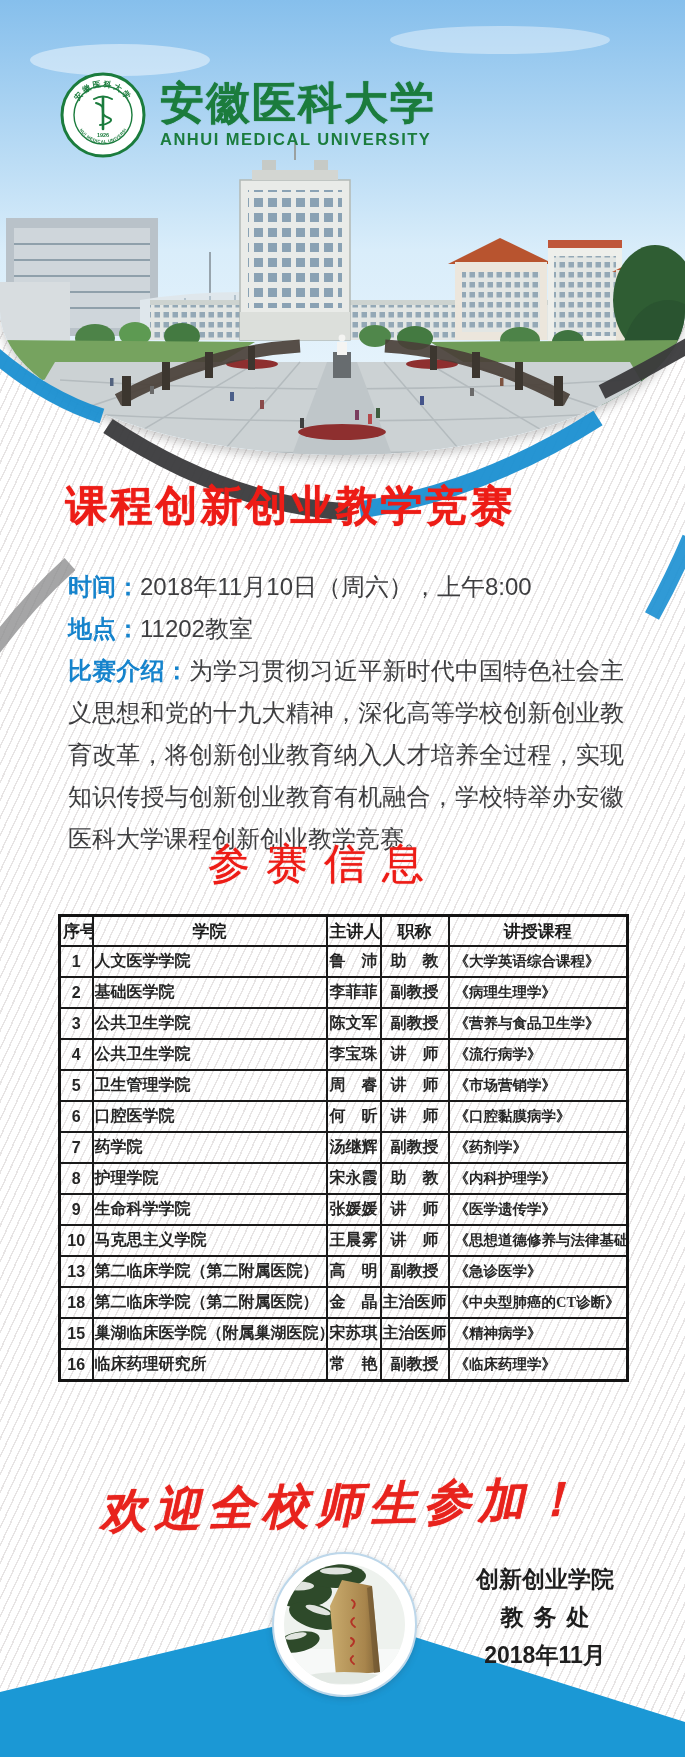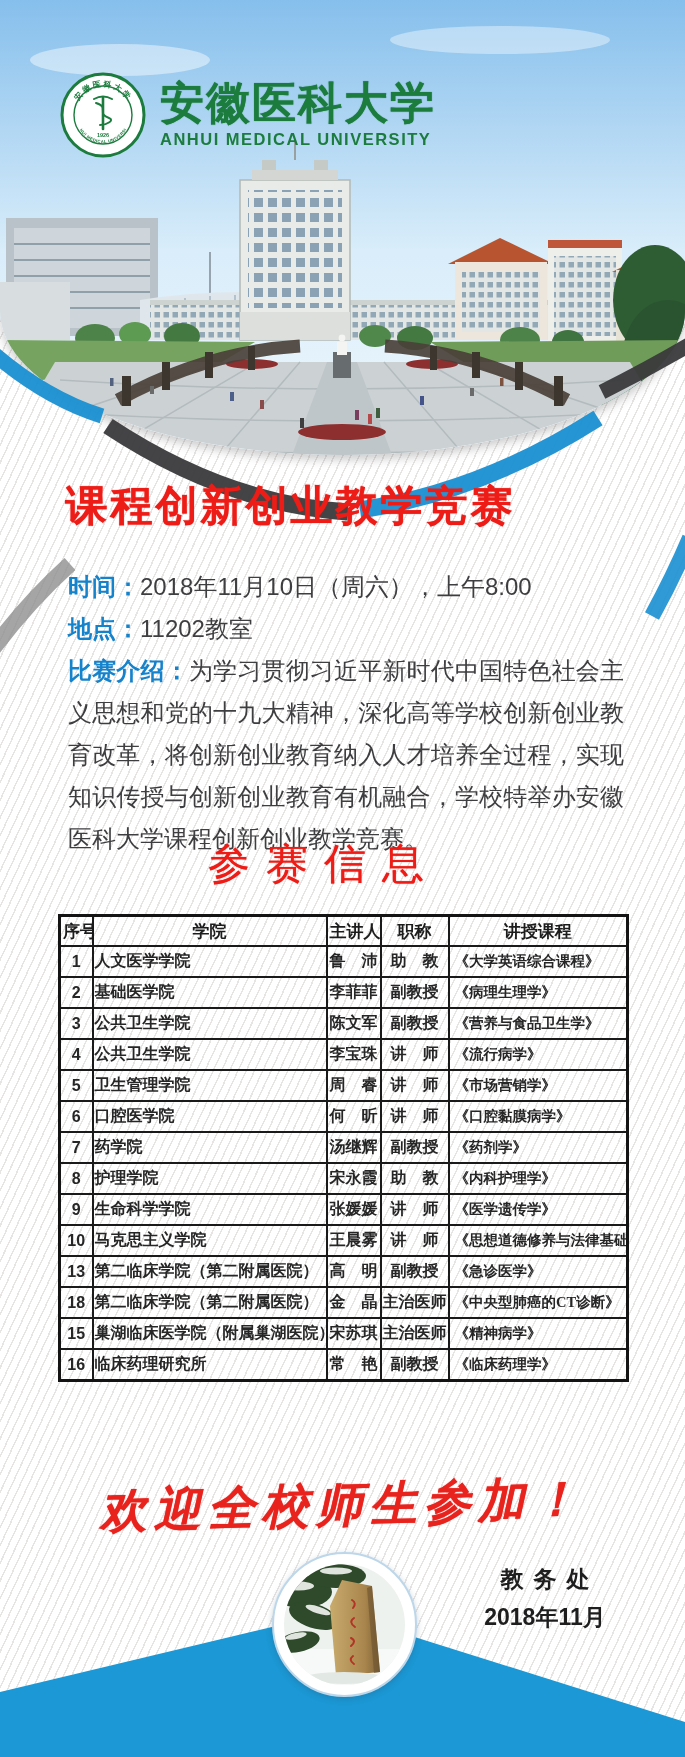--- a/index.html
+++ b/index.html
@@ -494,17 +494,18 @@
           <path d="M70,54 q-6,4 1,9"></path>
           <path d="M67,74 q6,3 0,8"></path>
           <path d="M69,92 q-5,4 1,8"></path>
         </g>
         <ellipse cx="60" cy="114" rx="40" ry="6" fill="#e2e8e3"></ellipse>
       </svg>
     </div>
   </div>
 
   <div class="footer-text">
+    <div>创新创业学院</div>
     <div class="dept">教务处</div>
     <div>2018年11月</div>
   </div>
 
 </div>
 
 </body></html>

